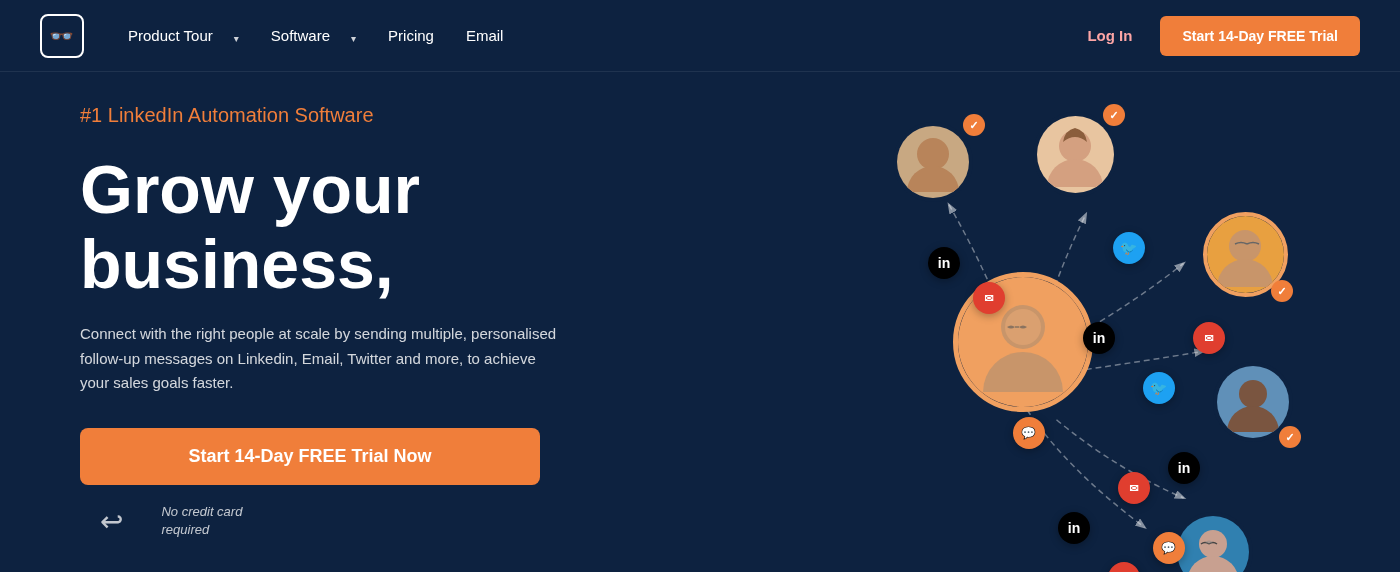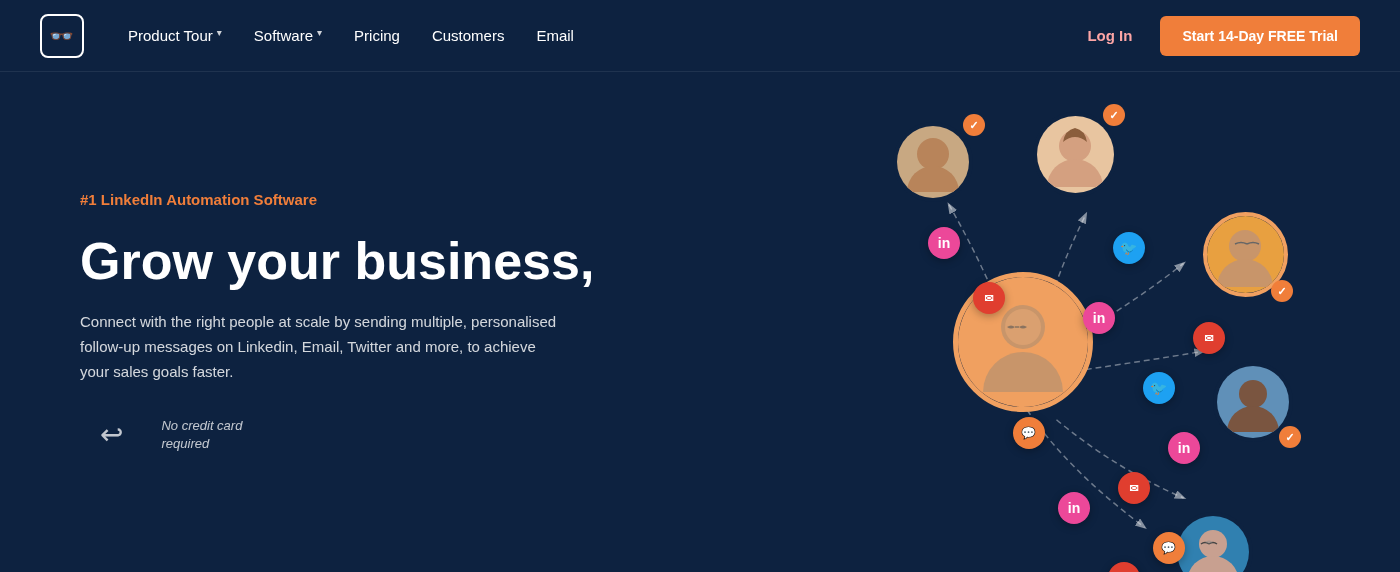--- a/index.html
+++ b/index.html
@@ -38,22 +38,22 @@
       font-size: 20px;
     }
     .nav-links {
       display: flex;
       align-items: center;
       gap: 4px;
       flex: 1;
     }
     .nav-item {
       display: flex;
-      align-items: flex-start;
-      gap: 4px;
+      align-items: flex-end;
+      gap: 21px;
       padding: 8px 14px;
       color: #ffffff;
       font-size: 15px;
       font-weight: 500;
       cursor: pointer;
       border-radius: 4px;
       white-space: nowrap;
     }
     .chevron {
       font-size: 10px;
@@ -93,26 +93,26 @@
       position: relative;
       overflow: hidden;
     }
     .hero-left {
       flex: 0 0 55%;
       max-width: 55%;
       padding-right: 40px;
     }
     .hero-tagline {
       color: #f07e3a;
-      font-size: 15px;
-      font-weight: 700;
+      font-size: 20px;
+      font-weight: 400;
       margin-bottom: 25px;
     }
     .hero-title {
-      font-size: 52px;
+      font-size: 68px;
       font-weight: 800;
       line-height: 1.1;
       color: #ffffff;
       margin-bottom: 20px;
     }
     .hero-description {
       font-size: 15px;
       line-height: 1.65;
       color: rgba(255,255,255,0.82);
       margin-bottom: 32px;
@@ -186,21 +186,21 @@
       border-radius: 50%;
       display: flex;
       align-items: center;
       justify-content: center;
       font-size: 14px;
       font-weight: bold;
       color: white;
       z-index: 10;
       box-shadow: 0 2px 8px rgba(0,0,0,0.3);
     }
-    .bubble-linkedin { background: #ec4899; }
+    .bubble-linkedin { background: #000000; margin-top: 20px; }
     .bubble-twitter { background: #1da1f2; }
     .bubble-email { background: #e03e2f; }
     .bubble-message { background: #f07e3a; }
 
     
     .network-svg {
       position: absolute;
       top: 0; left: 0;
       width: 100%;
       height: 100%;
@@ -240,23 +240,20 @@
       <span class="chevron">▾</span>
     </div>
     <div class="nav-item">
       <span>Software</span>
       <span class="chevron">▾</span>
     </div>
     <div class="nav-item">
       <span>Pricing</span>
     </div>
     <div class="nav-item">
-      <span>Customers</span>
-    </div>
-    <div class="nav-item">
       <span>Email</span>
     </div>
   </div>
 
   <div class="nav-right">
     <div class="login-btn">
       <span>Log In</span>
     </div>
     <button class="trial-btn-nav">
       <span>Start 14-Day FREE Trial</span>
@@ -264,20 +261,23 @@
   </div>
 </nav>
 
 <section class="hero">
   <div class="hero-left">
     <p class="hero-tagline">#1 LinkedIn Automation Software</p>
     <h1 class="hero-title">
       <span>Grow your business,</span><br>
     </h1>
     <p class="hero-description">Connect with the right people at scale by sending multiple, personalised follow-up messages on Linkedin, Email, Twitter and more, to achieve your sales goals faster.</p>
+    <button class="trial-btn-hero">
+      <span>Start 14-Day FREE Trial Now</span>
+    </button>
     <div class="no-credit">
       <span class="swirl">↩</span>
       <span class="no-credit-text">No credit card<br>required</span>
     </div>
   </div>
 
   <div class="hero-right">
 
     <svg class="network-svg" viewBox="0 0 580 500">
       <defs>

